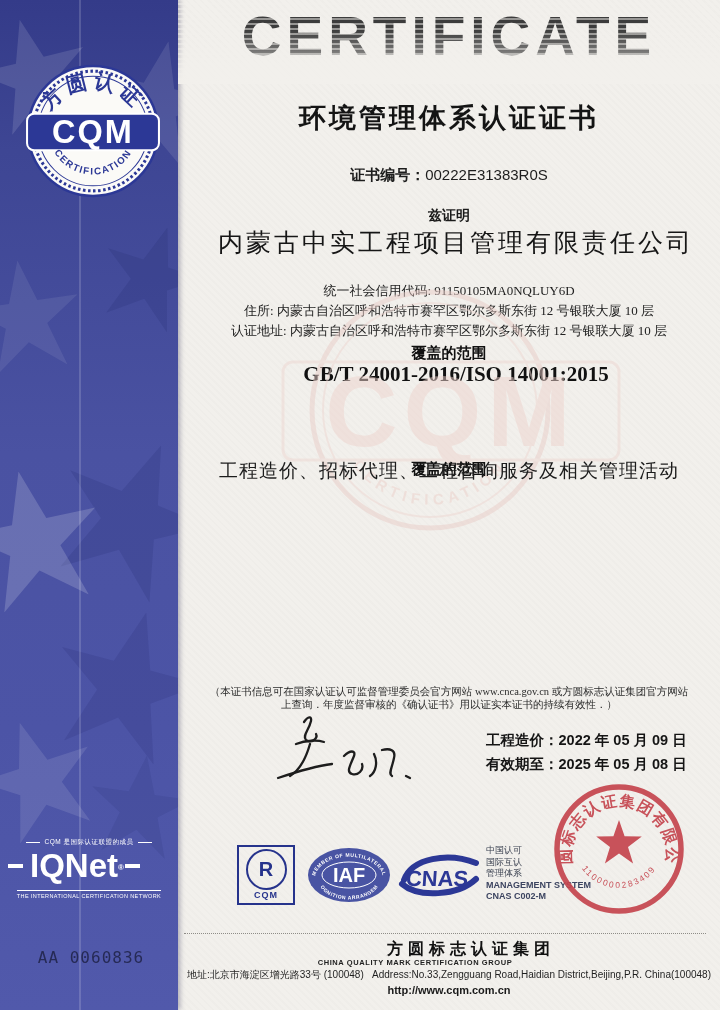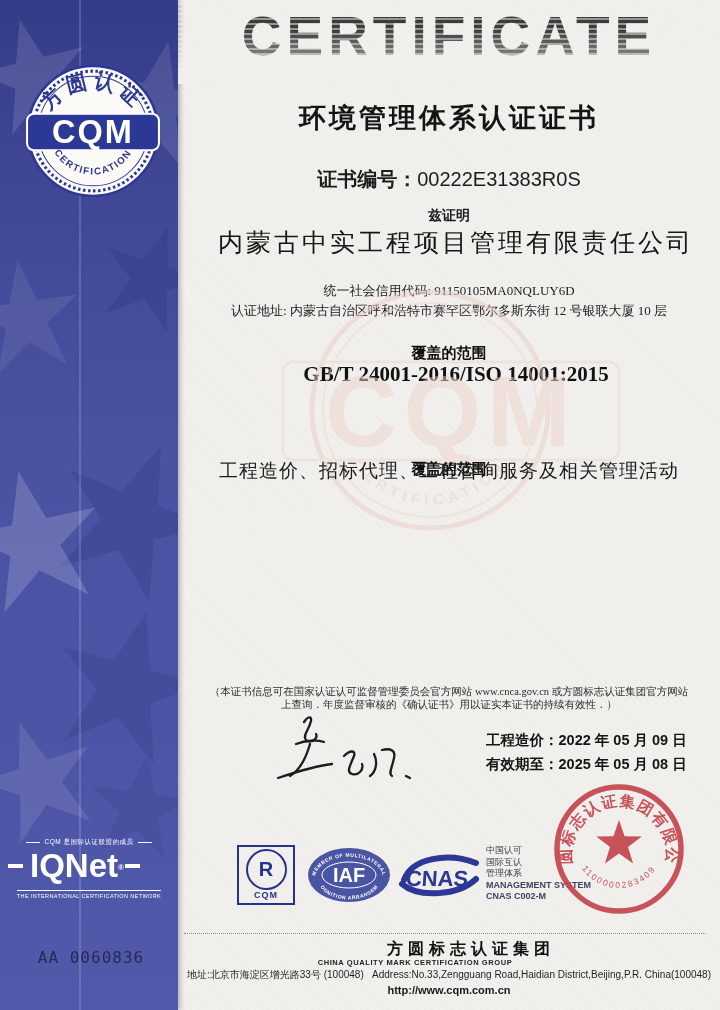--- a/index.html
+++ b/index.html
@@ -28,21 +28,21 @@
   
   .main{position:absolute;left:178px;top:0;width:542px;height:1010px;}
   .cert-title{position:absolute;left:0;top:4px;width:542px;text-align:center;
               font-size:55px;font-weight:bold;letter-spacing:5px;color:#3c3c3c;
               font-family:"Liberation Sans",sans-serif;transform:scaleY(1.02);}
   .cert-title-distress{position:absolute;left:0;top:0;width:542px;height:84px;pointer-events:none;
       background:repeating-linear-gradient(180deg,rgba(242,240,236,0) 0 3px,rgba(242,240,236,0.5) 3px 5px),
                  linear-gradient(180deg,rgba(242,240,236,0) 35%,rgba(242,240,236,0.3) 60%,rgba(242,240,236,0.8) 85%,rgba(242,240,236,0.95) 98%);}
   .cn-title{position:absolute;left:0;top:100px;width:542px;text-align:center;
             font-size:27px;font-weight:bold;letter-spacing:3px;color:#141414;}
-  .cert-no{position:absolute;left:0;top:166px;width:542px;text-align:center;font-size:20px;color:#1d1d1d;}
+  .cert-no{position:absolute;left:0;top:166px;width:542px;text-align:center;font-size:15px;color:#1d1d1d;}
   .cert-no .lbl{font-weight:bold;}
   .certify{position:absolute;left:0;top:207px;width:542px;text-align:center;
            font-family:"Liberation Serif",serif;font-size:14px;font-weight:bold;color:#1a1a1a;}
   .company{position:absolute;left:0;top:226px;width:542px;text-align:center;
            font-family:Liberation Mono, monospace;font-size:25px;letter-spacing:3px;color:#161616;padding-left:7px;}
   .addr-lines{position:absolute;left:0;top:281px;width:542px;text-align:center;
            font-family:"Liberation Serif",serif;font-size:13px;line-height:20px;color:#222;}
   .conform{position:absolute;left:0;top:344px;width:542px;text-align:center;
            font-family:"Liberation Serif",serif;font-size:15px;font-weight:bold;color:#111;}
   .standard{position:absolute;left:0;top:362px;width:542px;text-align:center;
@@ -138,20 +138,21 @@
 
     <div class="cert-no">
       <span class="lbl">证书编号：</span><span>00222E31383R0S</span>
     </div>
 
     <div class="certify">兹证明</div>
     <div class="company">内蒙古中实工程项目管理有限责任公司</div>
 
     <div class="addr-lines">
       <div>统一社会信用代码: 91150105MA0NQLUY6D</div>
+      <div>住所: 内蒙古自治区呼和浩特市赛罕区鄂尔多斯东街 12 号银联大厦 10 层</div>
       <div>认证地址: 内蒙古自治区呼和浩特市赛罕区鄂尔多斯东街 12 号银联大厦 10 层</div>
     </div>
 
     <div class="conform">覆盖的范围</div>
     <div class="standard">GB/T 24001-2016/ISO 14001:2015</div>
 
     <svg class="watermark" viewBox="0 0 360 266">
       <defs>
           <path id="wm-bottom-arc" d="M 80,180 A 95,95 0 0 0 230,180"></path>
         </defs>

